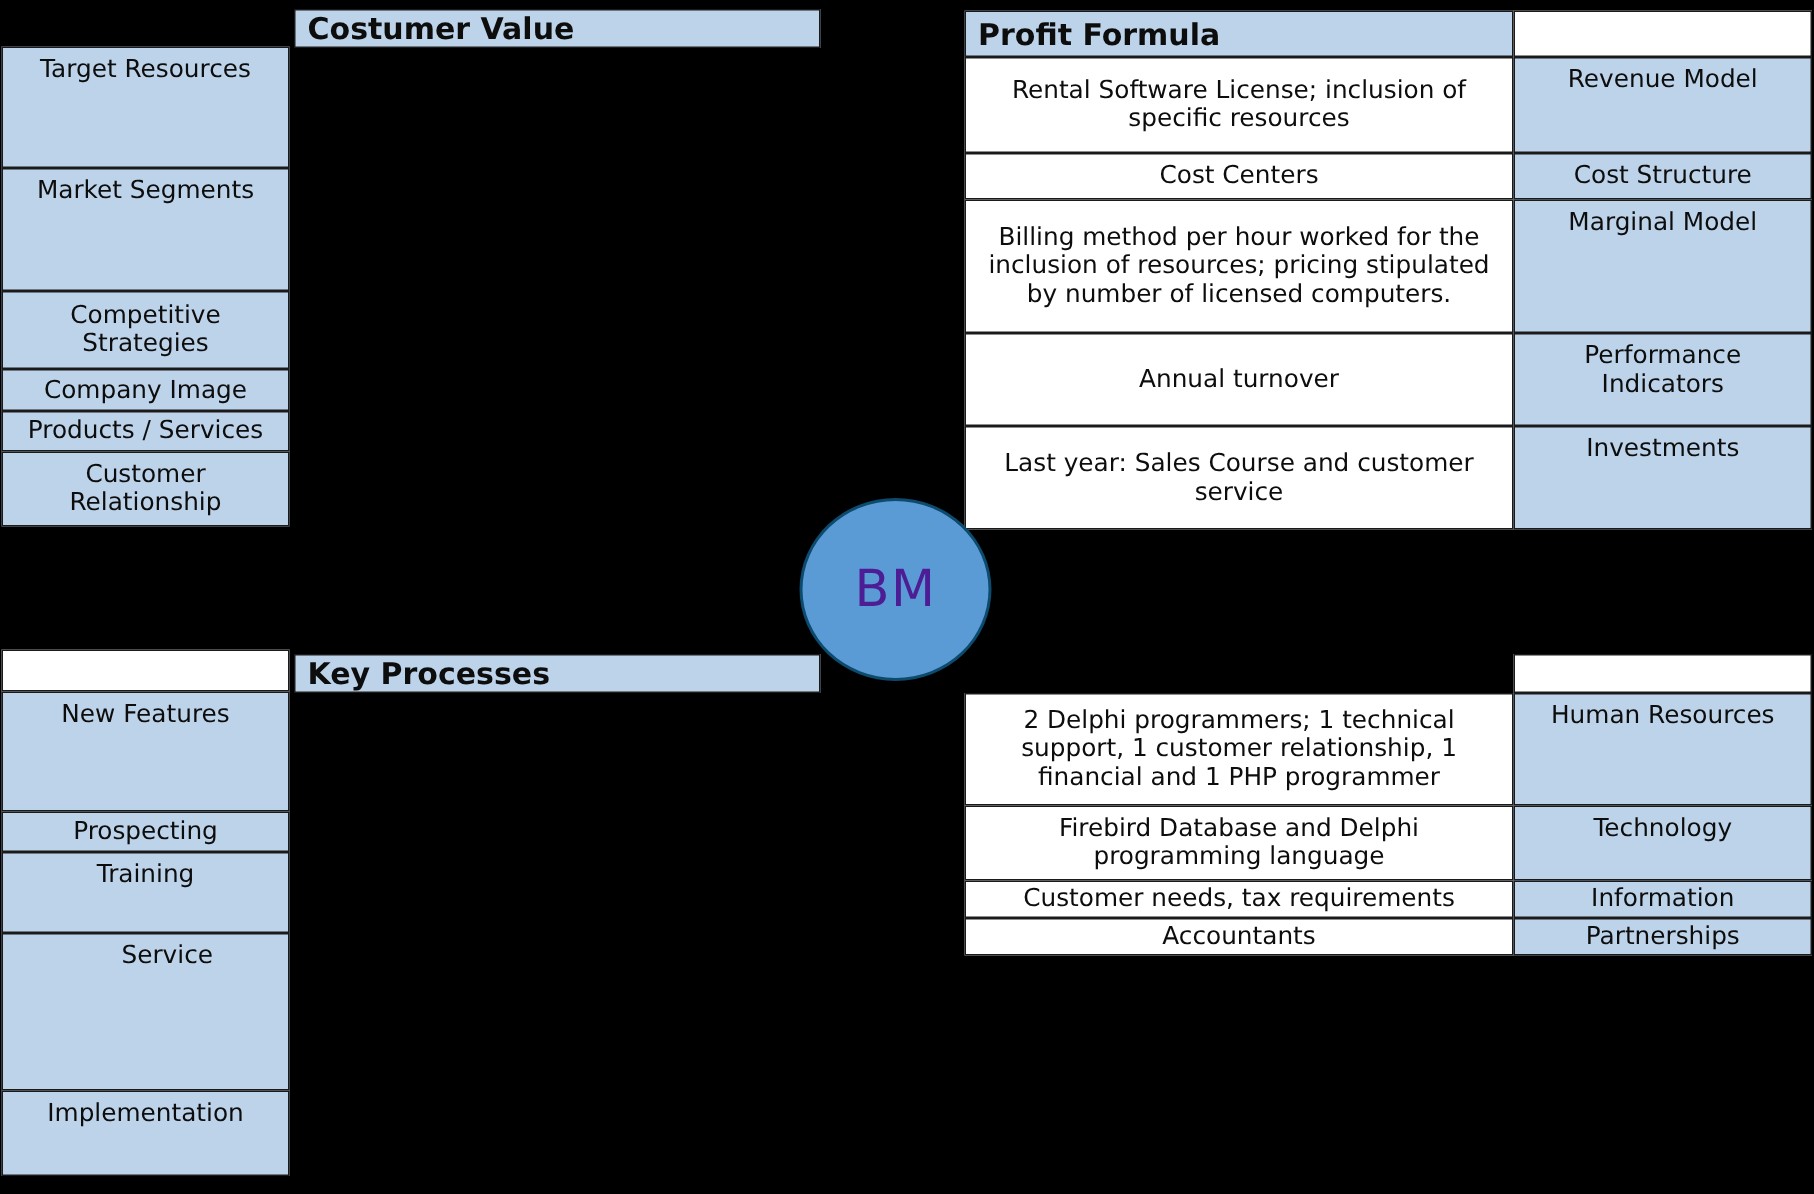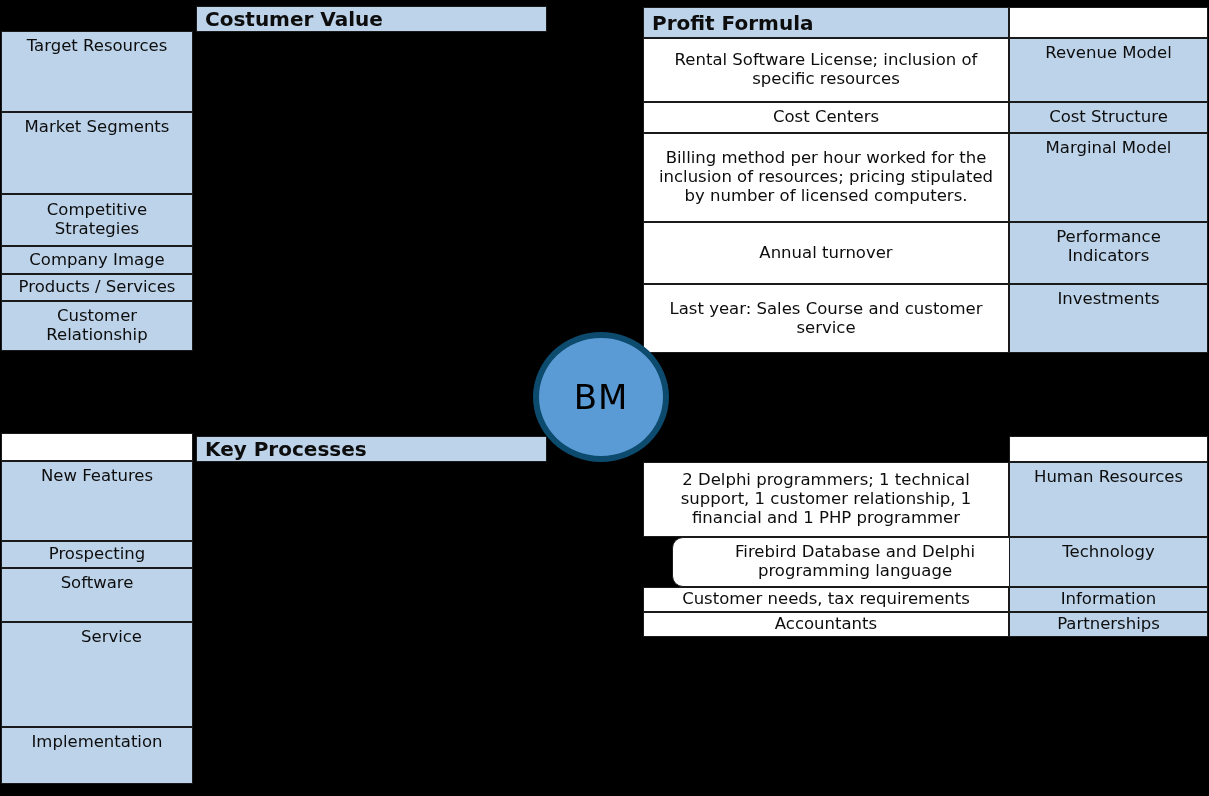--- a/index.html
+++ b/index.html
@@ -64,25 +64,25 @@
 
   
   .bm-circle {
     position: absolute;
     left: 533px;
     top: 332px;
     width: 124px;
     height: 118px;
     border-radius: 50%;
     background: #5b9bd5;
-    border: 6px solid #0c4a6e;
+    border: 2px solid #0c4a6e;
     display: flex;
     align-items: center;
     justify-content: center;
-    color: #000000;
+    color: #4c1d95;
     font-size: 34px;
     letter-spacing: 1px;
     z-index: 20;
   }
 </style>
 </head>
 <body>
 
 <div class="canvas">
 
@@ -120,33 +120,33 @@
   <div class="cell blue topalign" style="left:1009px; top:284px; width:199px; height:69px;">Investments</div>
 
   <div class="cell white" style="left:1px; top:433px; width:192px; height:28px;"></div>
 
   <div class="titlebar" style="left:196px; top:436px; width:351px; height:26px;">Key Processes</div>
 
   <div class="cell blue topalign" style="left:1px; top:461px; width:192px; height:80px;">New Features</div>
 
   <div class="cell blue" style="left:1px; top:541px; width:192px; height:27px;">Prospecting</div>
 
-  <div class="cell blue topalign" style="left:1px; top:568px; width:192px; height:54px;">Software</div>
+  <div class="cell blue topalign" style="left:1px; top:568px; width:192px; height:54px;">Training</div>
 
   <div class="cell blue topalign" style="left:1px; top:622px; width:192px; height:105px;padding-left:33px;">Service</div>
 
   <div class="cell blue topalign" style="left:1px; top:727px; width:192px; height:57px;">Implementation</div>
 
 
   <div class="cell white" style="left:1009px; top:436px; width:199px; height:26px;"></div>
 
   <div class="cell white" style="left:643px; top:462px; width:366px; height:75px;">2 Delphi programmers; 1 technical support, 1 customer relationship, 1 financial and 1 PHP programmer</div>
   <div class="cell blue topalign" style="left:1009px; top:462px; width:199px; height:75px;">Human Resources</div>
 
-  <div class="cell white" style="left:672px; top:537px; width:366px; height:50px;border-radius:11px;">Firebird Database and Delphi programming language</div>
+  <div class="cell white" style="left:643px; top:537px; width:366px; height:50px;">Firebird Database and Delphi programming language</div>
   <div class="cell blue topalign" style="left:1009px; top:537px; width:199px; height:50px;">Technology</div>
 
   <div class="cell white" style="left:643px; top:587px; width:366px; height:25px;">Customer needs, tax requirements</div>
   <div class="cell blue" style="left:1009px; top:587px; width:199px; height:25px;">Information</div>
 
   <div class="cell white" style="left:643px; top:612px; width:366px; height:25px;">Accountants</div>
   <div class="cell blue" style="left:1009px; top:612px; width:199px; height:25px;">Partnerships</div>
 
   <div class="bm-circle">BM</div>
 

